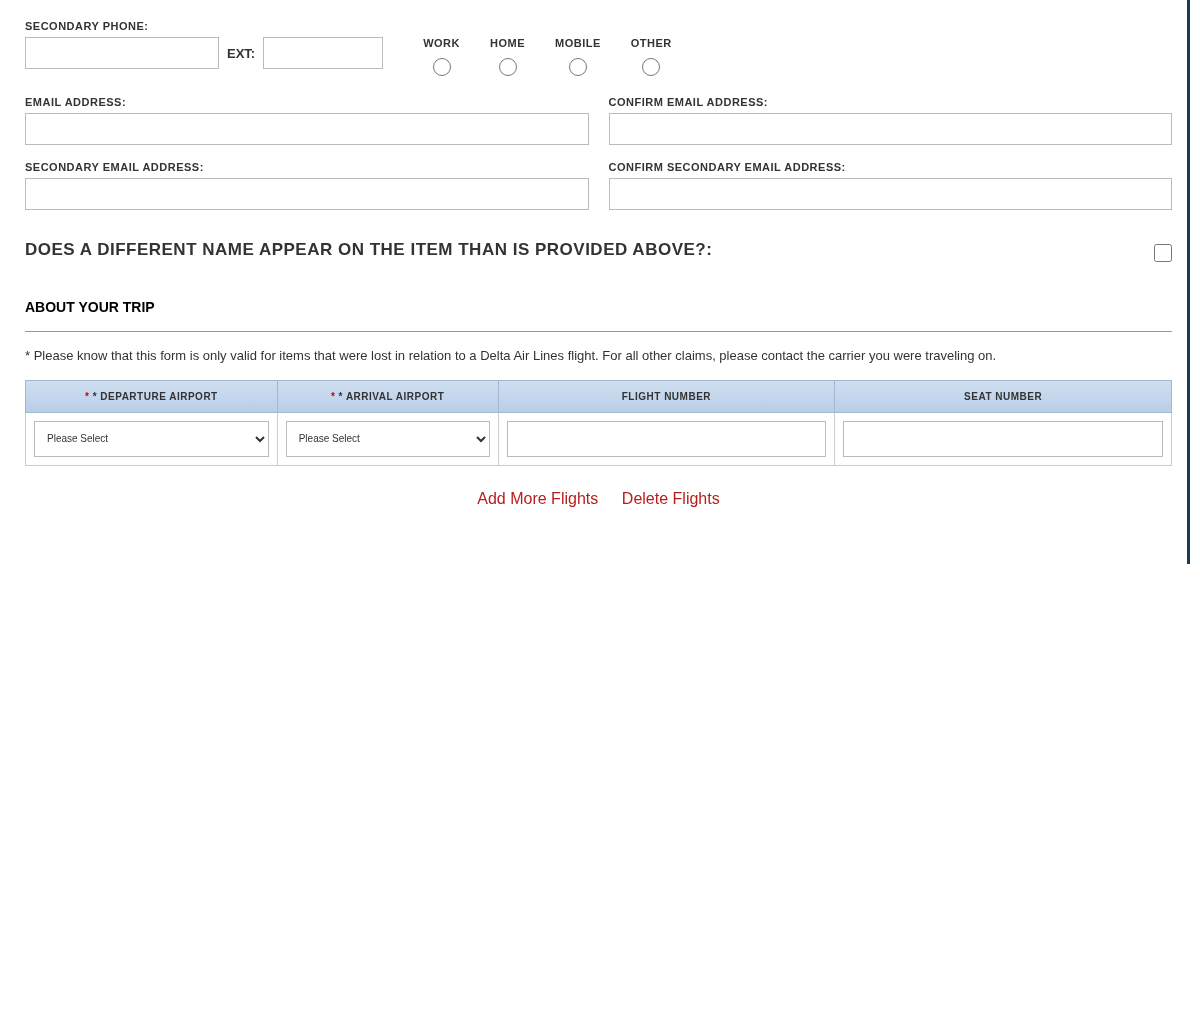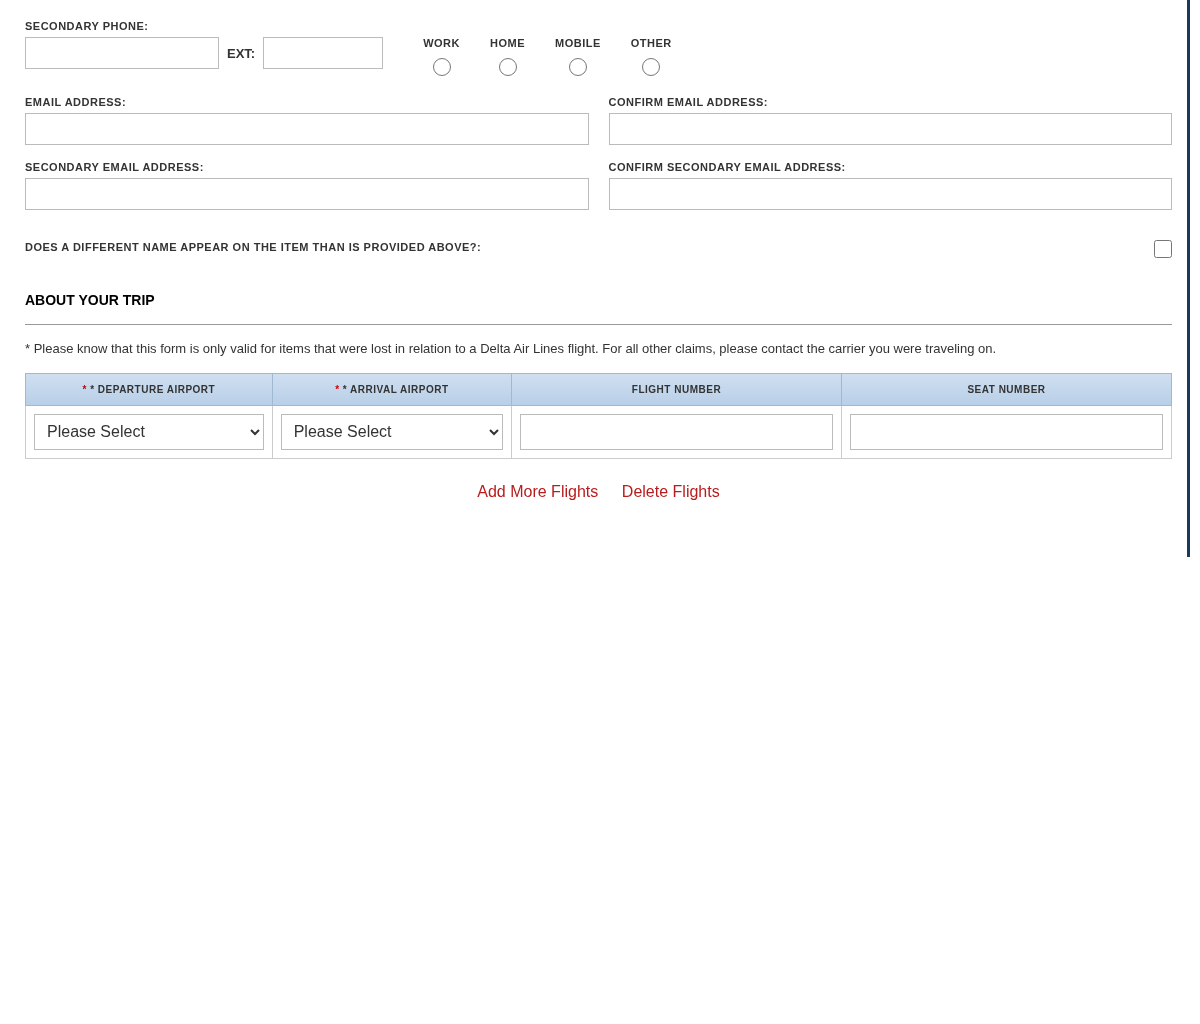--- a/index.html
+++ b/index.html
@@ -104,21 +104,21 @@
 
     
     .checkbox-row {
       display: flex;
       align-items: center;
       justify-content: space-between;
       padding: 14px 0;
       margin-bottom: 10px;
     }
     .checkbox-row label {
-      font-size: 11px;
+      font-size: 17px;
       font-weight: bold;
       text-transform: uppercase;
       letter-spacing: 0.5px;
       color: #333;
     }
     .checkbox-row input[type="checkbox"] {
       width: 18px;
       height: 18px;
       border: 1px solid #999;
       accent-color: #555;
@@ -173,21 +173,21 @@
     .flight-table td {
       padding: 8px;
       border: 1px solid #ccc;
       text-align: center;
     }
     .flight-select {
       width: 100%;
       height: 36px;
       border: 1px solid #bbb;
       padding: 4px 8px;
-      font-size: 16px;
+      font-size: 10px;
       background: #fff;
       appearance: auto;
       color: #333;
     }
     .flight-text-input {
       width: 100%;
       height: 36px;
       border: 1px solid #bbb;
       padding: 4px 8px;
       font-size: 13px;

